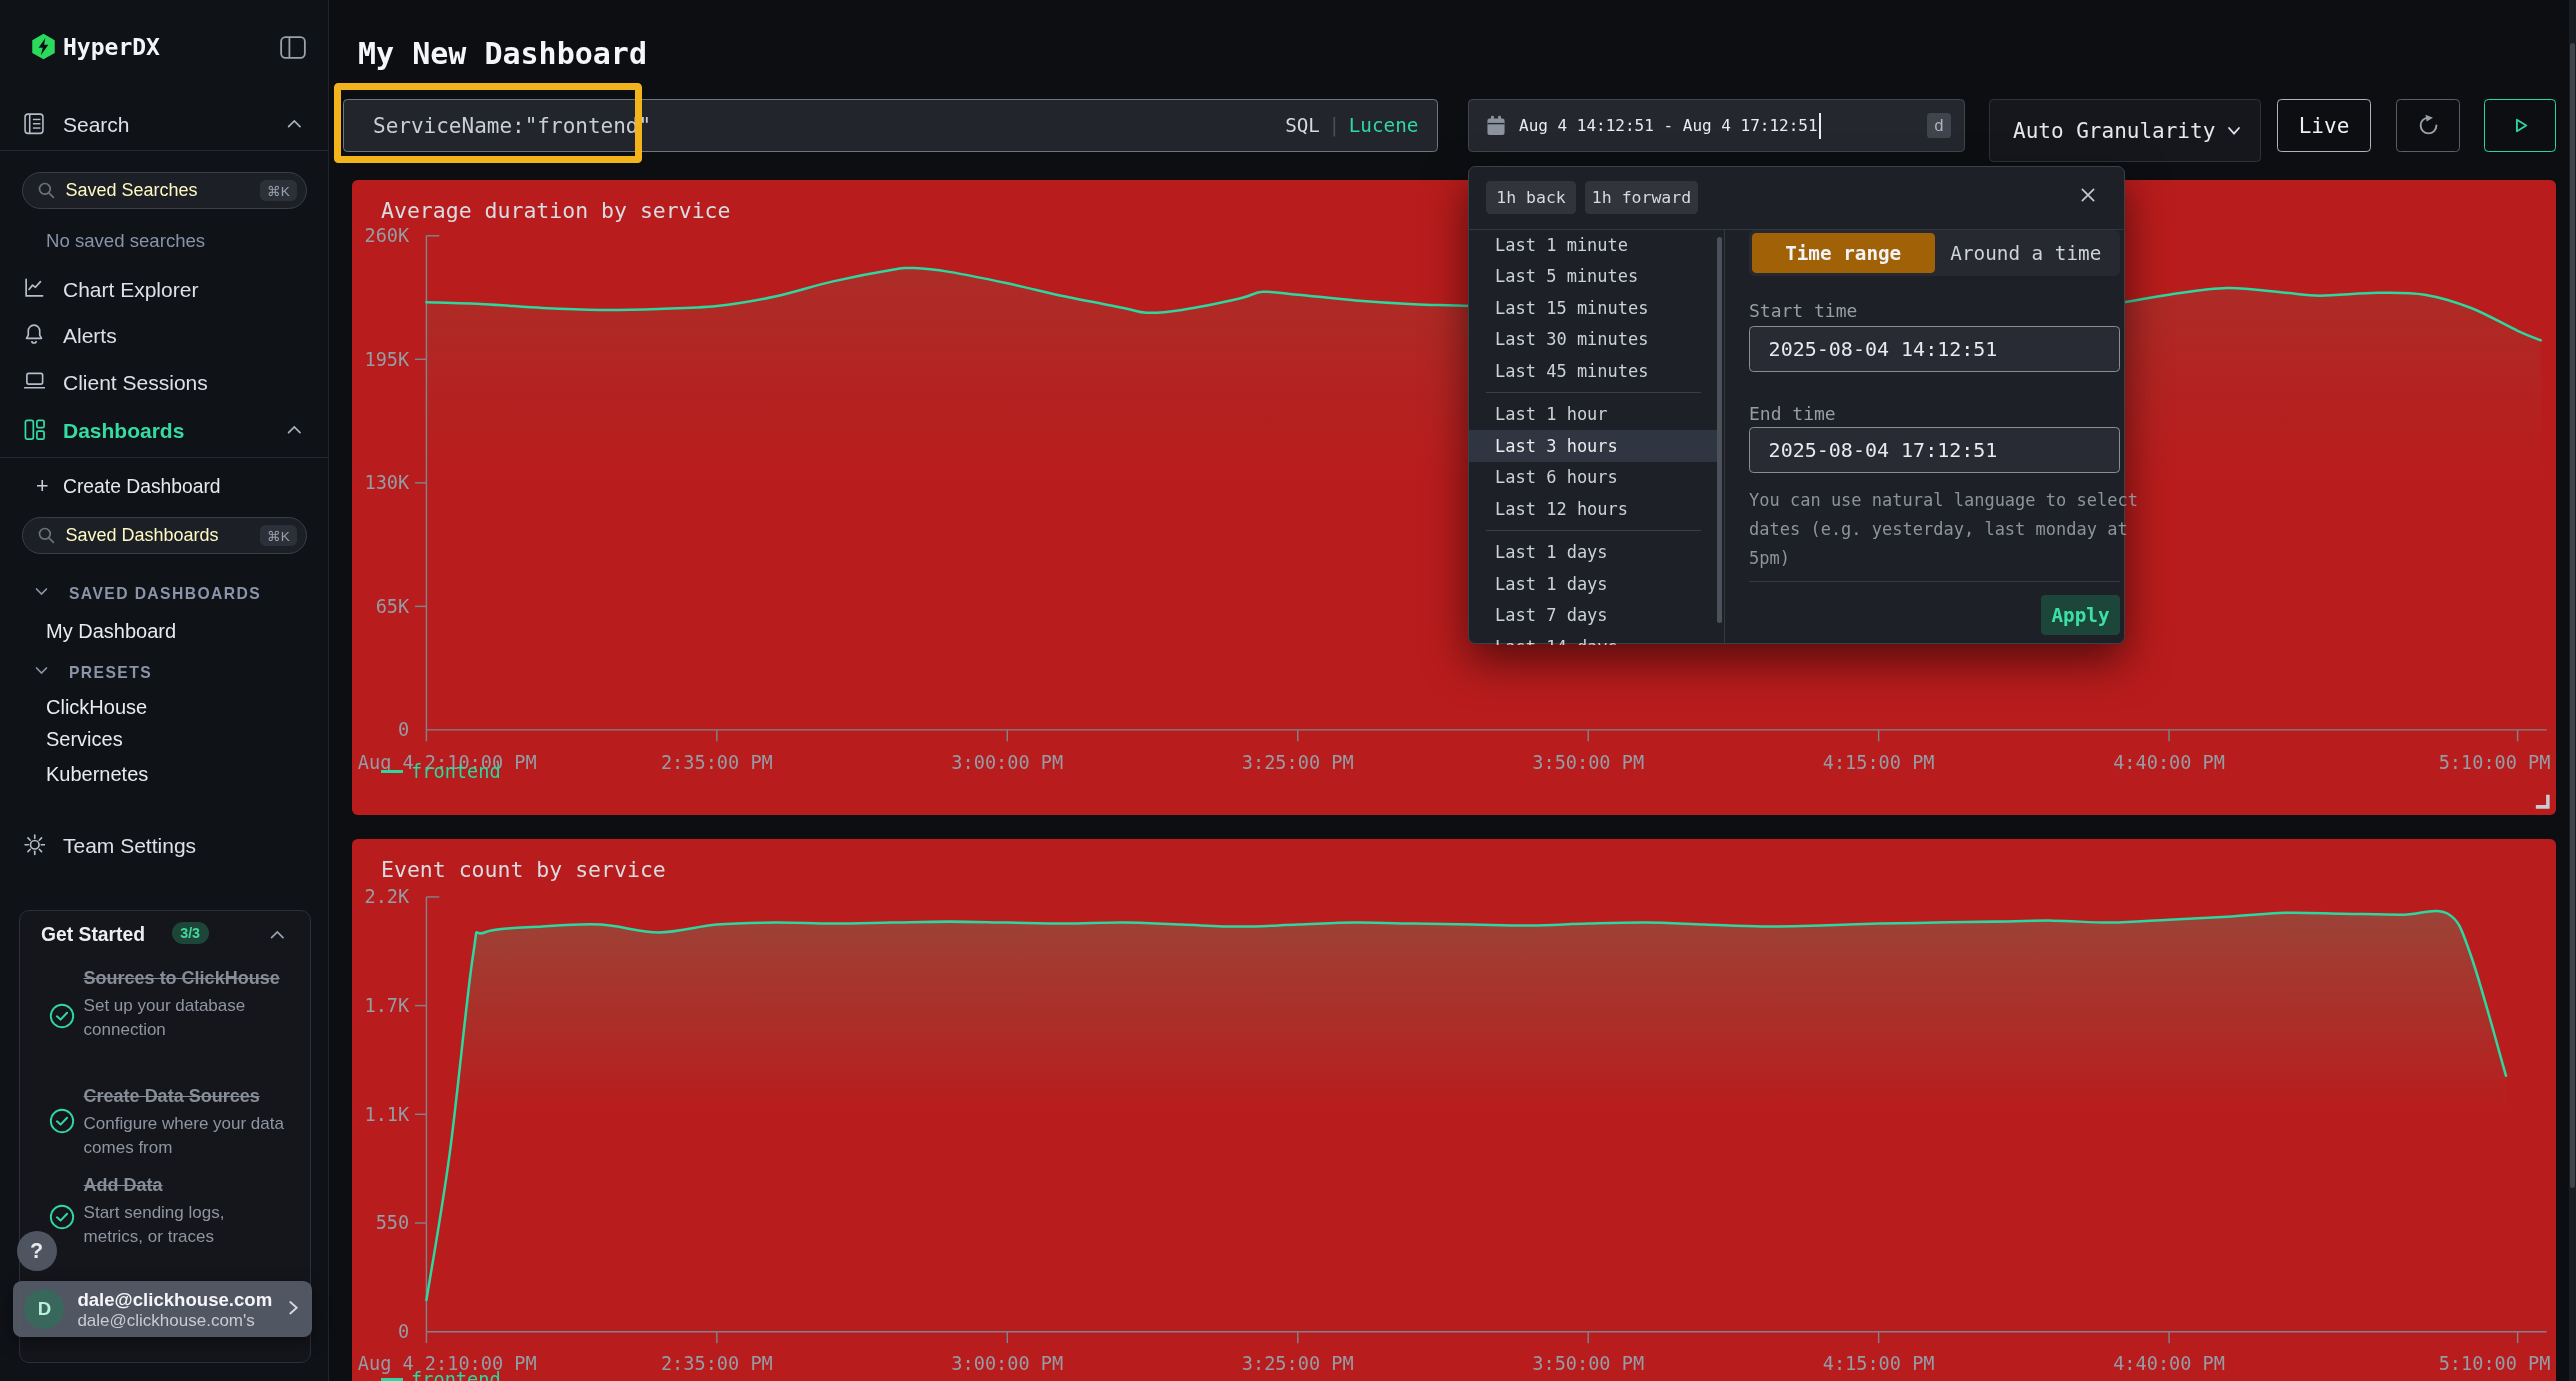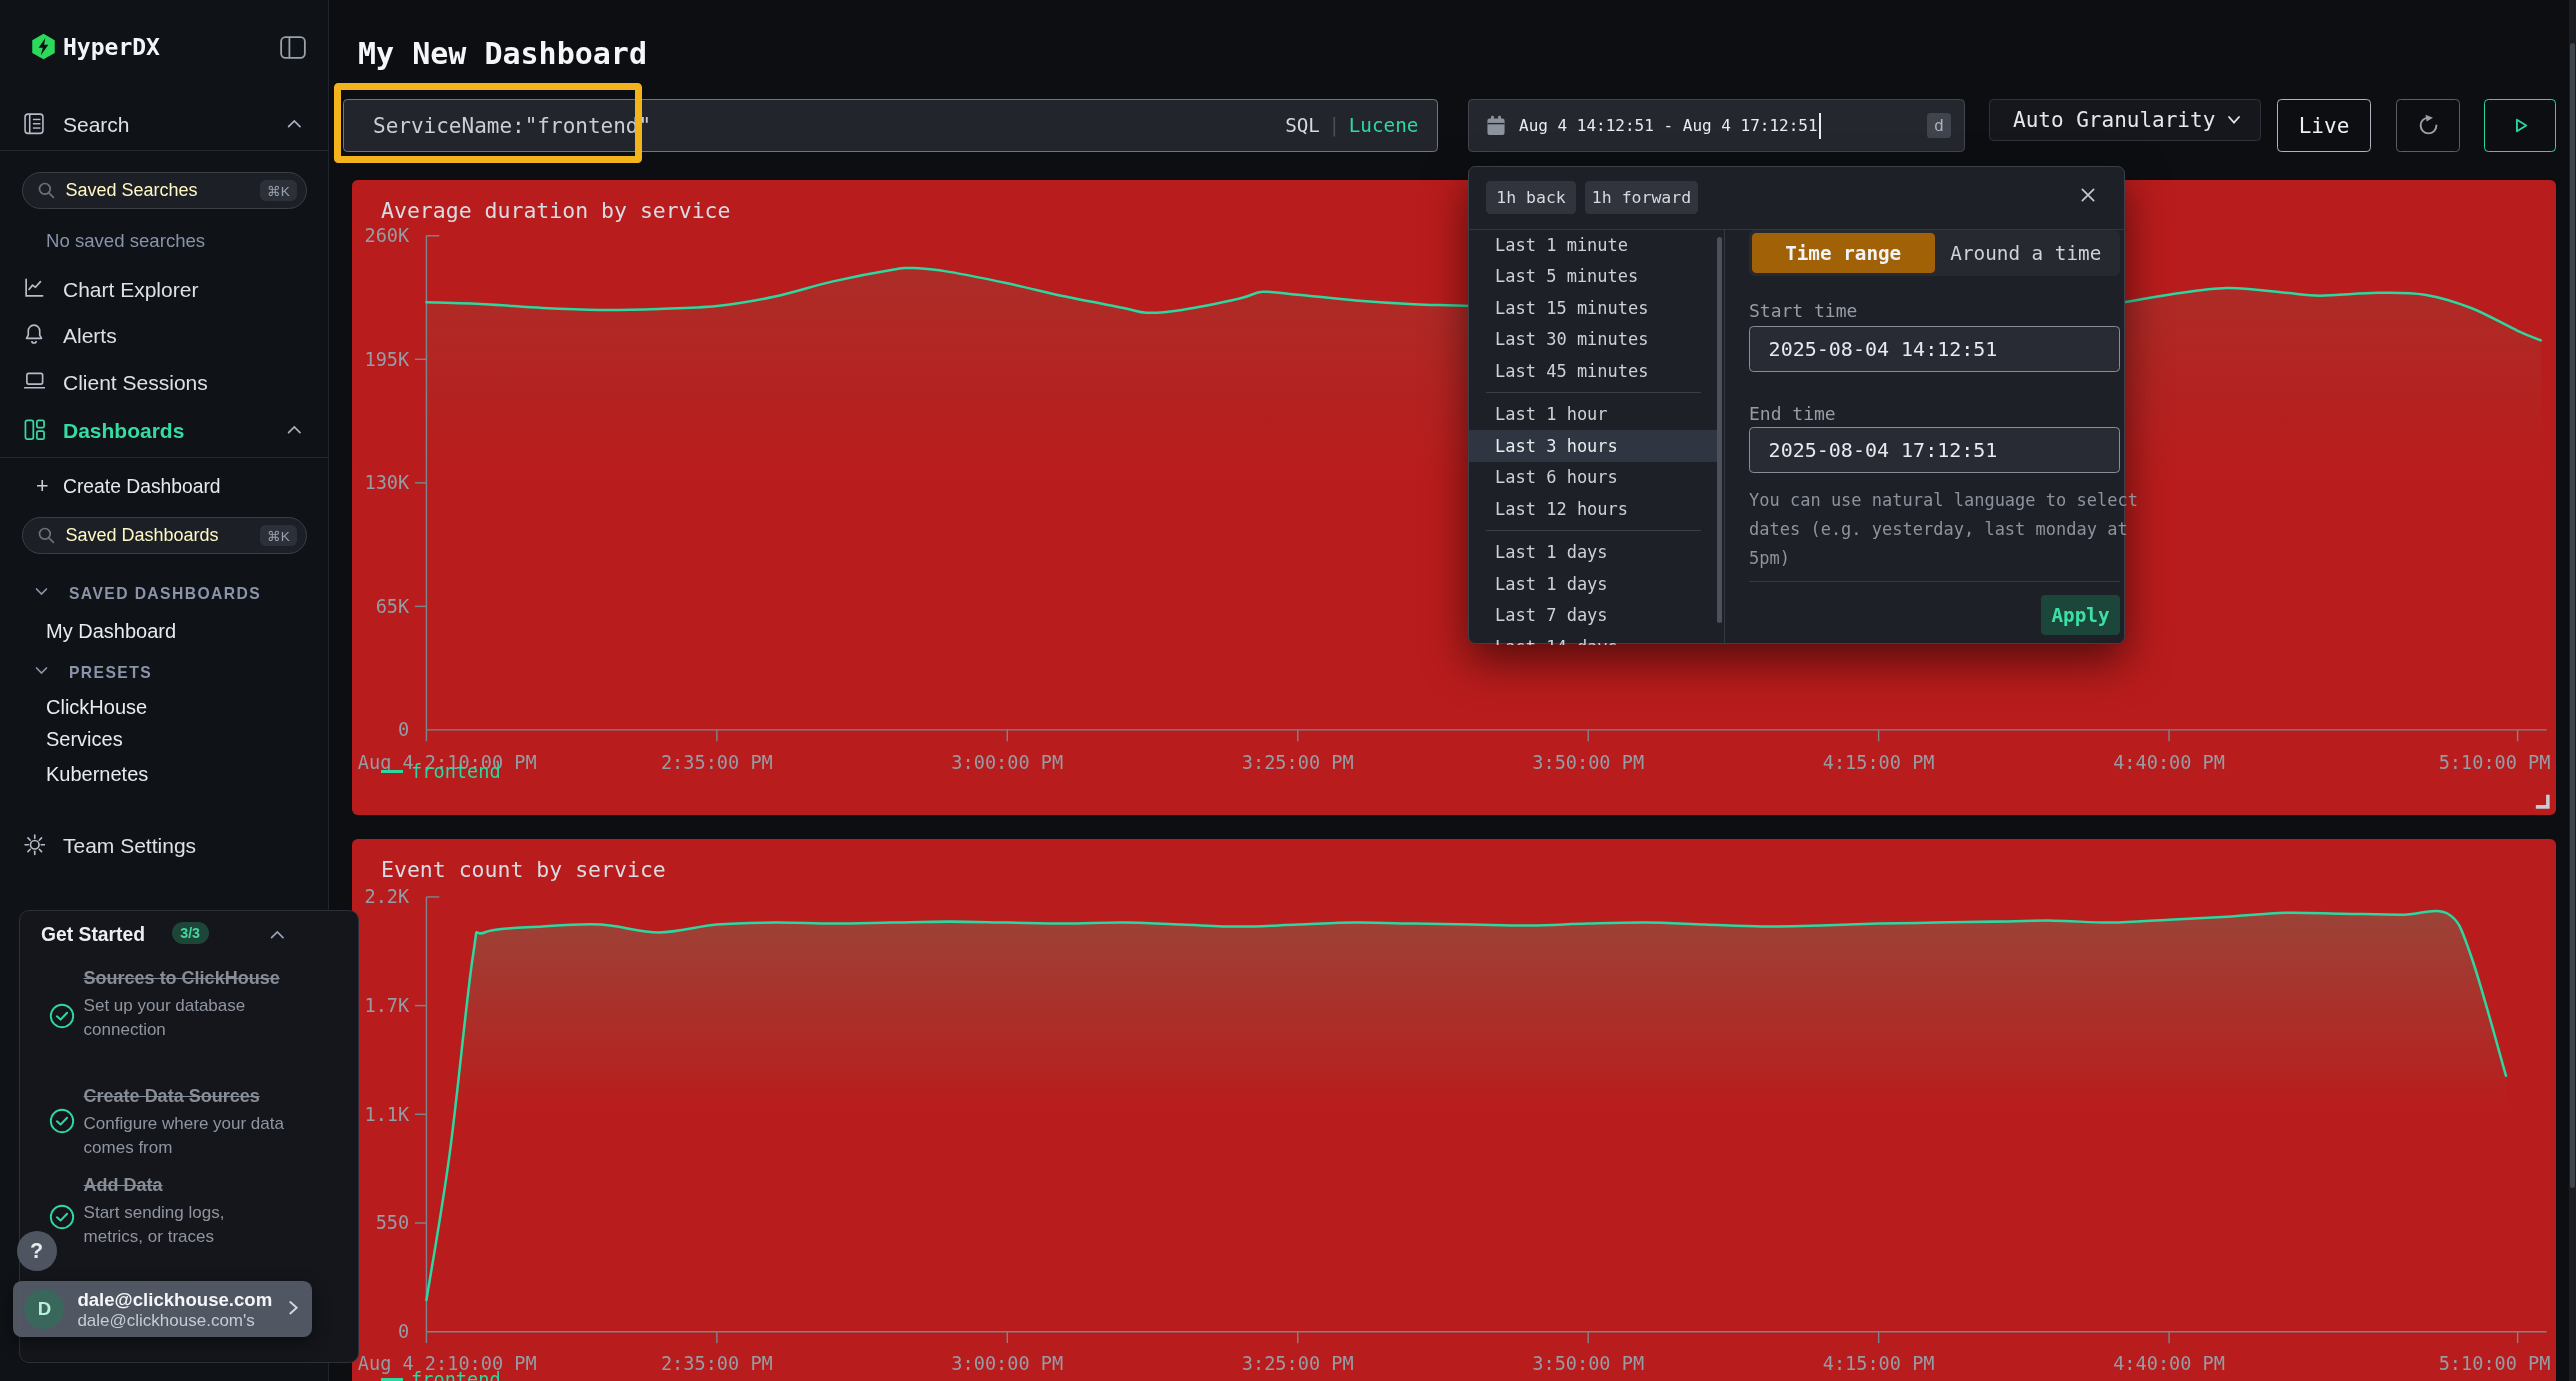--- a/index.html
+++ b/index.html
@@ -16,21 +16,21 @@
     background:#0f1217; border-right:0.7px solid #20242b; z-index:5; }
   .side-divider { position:absolute; left:0; width:329px; height:0.7px; background:#23272e; }
   .nav-label { font-size:21px; color:#dde0e6; }
   .pill-input { position:absolute; left:21.5px; width:285px; height:37px; border-radius:18.6px;
     background:#1c1f26; border:0.7px solid #3a3e46; display:flex; align-items:center; padding:0 8.6px 0 14.3px; }
   .pill-ph { font-size:18px; color:#fef9c3; flex:1; margin-left:10px; }
   .kbd-badge { background:#2c3039; color:#9aa1ac; border-radius:5.7px; font-size:13.6px;
     padding:2.9px 7.2px; }
   .caps-head { font-size:15.7px; letter-spacing:1.4px; color:#8b94a9; font-weight:bold; }
   .side-link { font-size:20px; color:#e9ebef; }
-  .gs-card { position:absolute; left:18.6px; top:910px; width:340px; height:453px;
+  .gs-card { position:absolute; left:18.6px; top:910px; width:292px; height:453px;
     background:#14161c; border:0.7px solid #2b2f37; border-radius:10px; }
   .gs-title-strike { font-size:18px; line-height:26.5px; font-weight:bold; color:#868d97;
     text-decoration:line-through; }
   .gs-desc { font-size:17px; line-height:24px; color:#8f95a0; margin-top:2.9px; }
   .gs-badge { background:#1e4638; color:#42d9a0; font-size:14.3px; font-weight:bold;
     border-radius:11.4px; padding:2.9px 8.6px; }
   .check-circle { position:absolute; width:26px; height:26px; }
   .help-btn { position:absolute; left:16.5px; top:1231px; width:40px; height:40px; border-radius:50%;
     background:#4f5560; color:#e8eaee; font-size:21.5px; font-weight:bold; display:flex;
     align-items:center; justify-content:center; z-index:8; }
@@ -54,21 +54,21 @@
   .lang-lucene { font-size:19.3px; color:#2fd9a0; }
   .annotation-box { position:absolute; left:334px; top:83px; width:308px; height:80px;
     border:7.9px solid #f3b31d; border-radius:4.3px; z-index:60; pointer-events:none; }
   .time-input { position:absolute; left:1468px; top:99px; width:497px; height:53px;
     background:#24272e; border:0.7px solid #42464e; border-radius:4.3px; display:flex;
     align-items:center; padding:0 13px 0 17px; }
   .time-text { font-size:16px; color:#e8ebef; margin-left:13px; }
   .caret { display:inline-block; width:2.1px; height:26px; background:#e8ebef; vertical-align:middle; margin-left:1.4px; }
   .d-badge { margin-left:auto; background:#3f444d; color:#aab0ba; border-radius:3.6px;
     font-size:16.5px; padding:2.9px 7.2px; }
-  .gran-select { position:absolute; left:1989px; top:99px; width:272px; height:42px;
+  .gran-select { position:absolute; left:1989px; top:99px; width:272px; height:63px;
     background:#15171c; border:0.7px solid #2e333b; border-radius:4.3px; display:flex;
     align-items:center; padding:0 15.7px 0 23px; }
   .gran-text { font-size:21px; color:#e4e7ec; flex:1; }
   .btn { position:absolute; top:99px; height:53px; border-radius:4.3px; display:flex;
     align-items:center; justify-content:center; background:transparent; }
   .live-btn { left:2277px; width:94px; border:1.1px solid #aeb4bd; color:#eef0f3; font-size:21px; }
   .refresh-btn { left:2396px; width:64px; border:1.1px solid #5a5f68; }
   .play-btn { left:2484px; width:72px; border:1.4px solid #2bd79c; }
 
   

